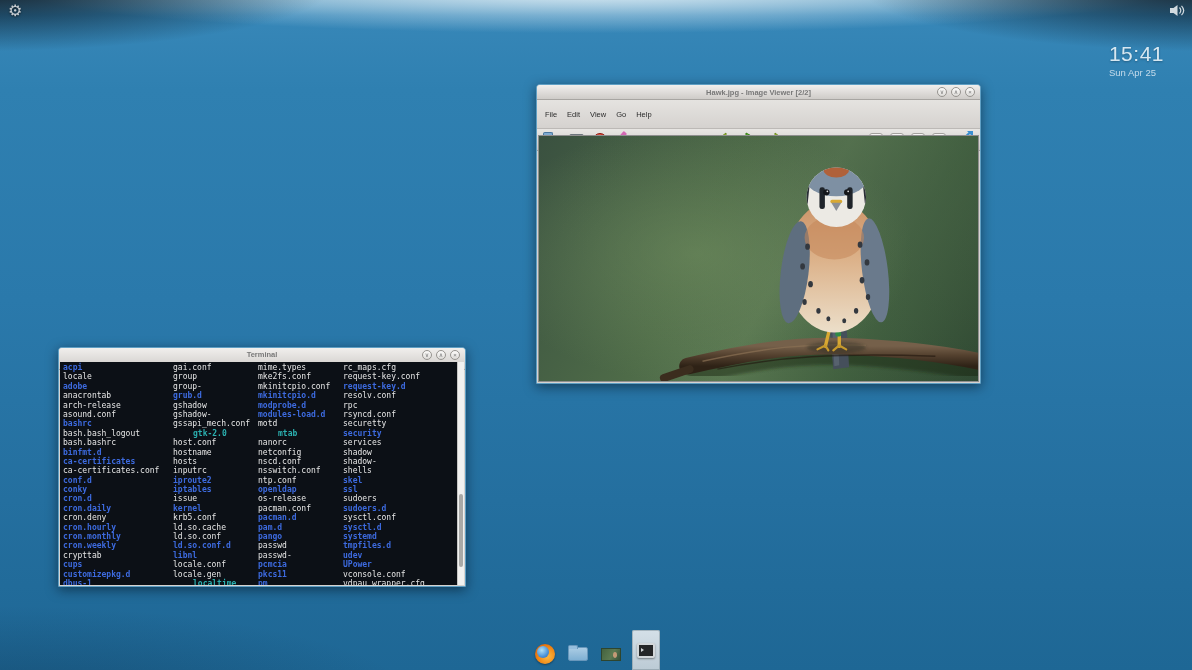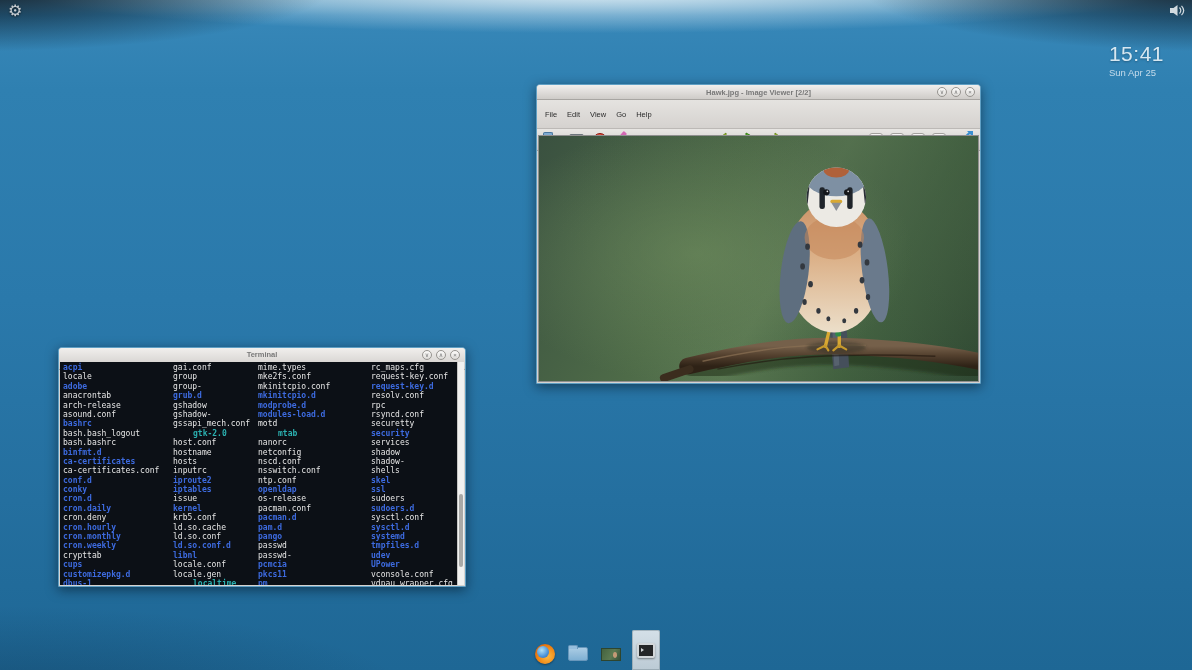--- a/index.html
+++ b/index.html
@@ -73,21 +73,21 @@
       linear-gradient(118deg, #3a5140 0%, #4e6b48 38%, #597751 55%, #41603f 76%, #2f4832 100%); }
   .image-canvas svg { width:100%; height:100%; display:block; }
 
   
   .term { left:58px; top:347px; width:408px; height:240px; }
   .term .titlebar { height:22px; }
   .term .titlebar .title { line-height:14px; }
   .term-body { position:absolute; left:1px; right:8px; top:14px; bottom:1px;
     background:#0c1016; display:flex; padding:1px 0 0 3px; overflow:hidden; }
   .tcol { display:flex; flex-direction:column; }
-  .c0 { width:110px; } .c1 { width:85px; } .c2 { width:85px; } .c3 { flex:1;margin-left:28px; }
+  .c0 { width:110px; } .c1 { width:85px; } .c2 { width:85px; } .c3 { flex:1; }
   .trow { height:9.4px; line-height:9.4px; font-family:"DejaVu Sans Mono", monospace;
     font-size:8px; white-space:pre; color:var(--file-text); }
   .trow.dir  { color:var(--dir-blue); font-weight:bold; }
   .trow.link { color:var(--symlink-cyan); font-weight:bold;margin-left:20px; }
   .term-scroll { position:absolute; right:1px; top:14px; bottom:1px; width:7px;
     background:#f1f1f0; border-left:1px solid #c6c6c4; }
   .term-thumb { position:absolute; left:1px; right:1px; top:59%; height:33%;
     background:#a9a9a7; border-radius:2px; }
 
   

